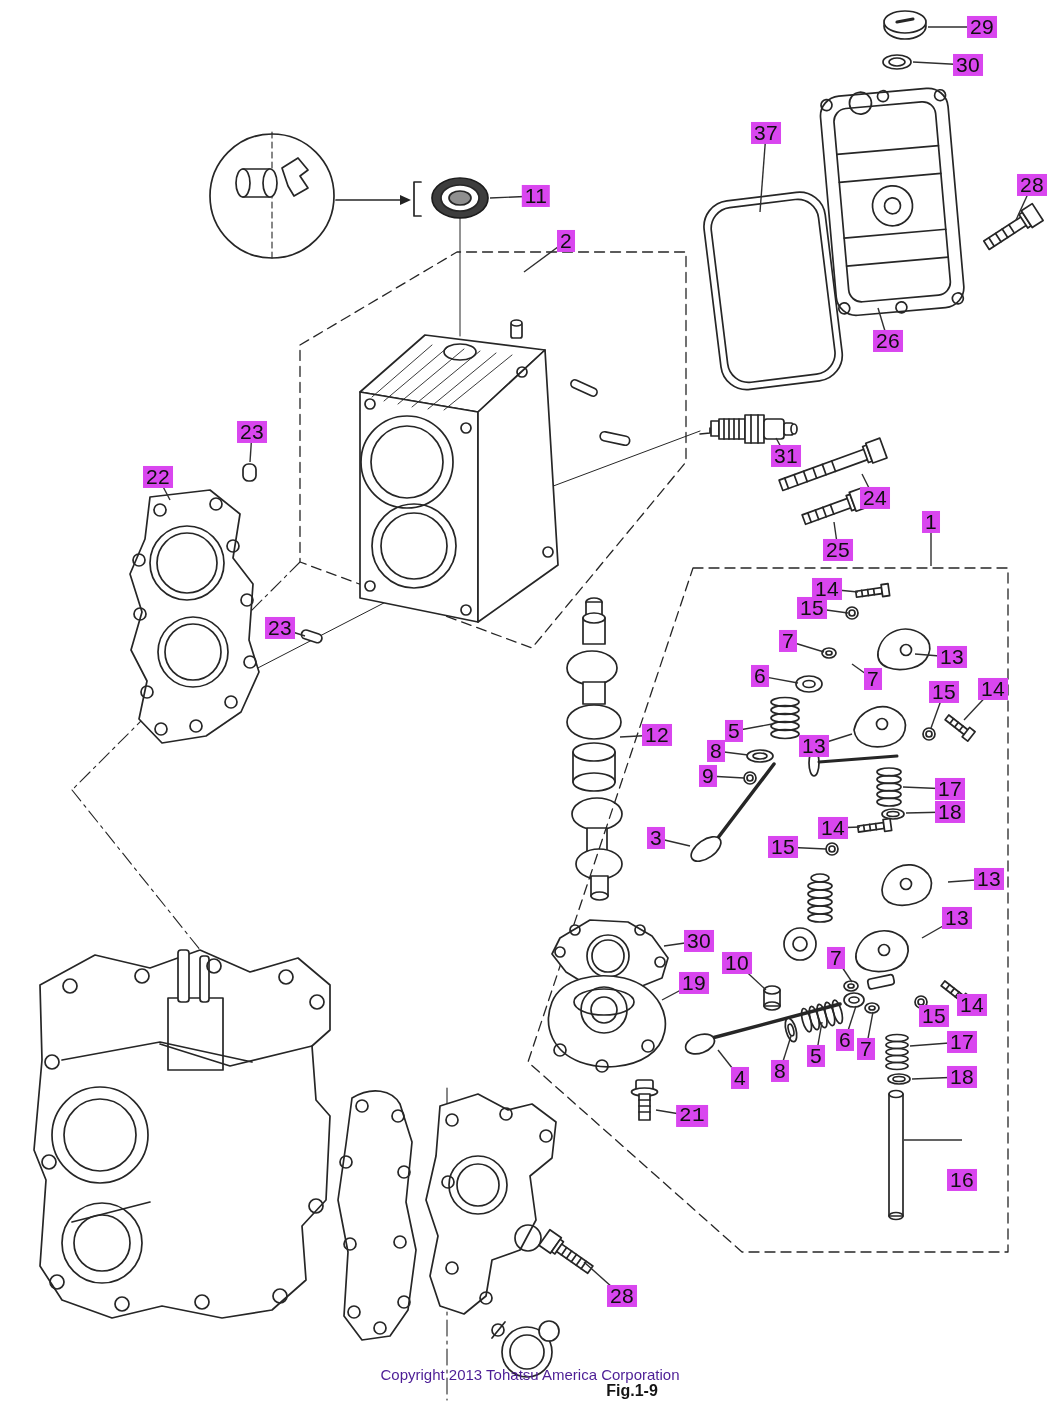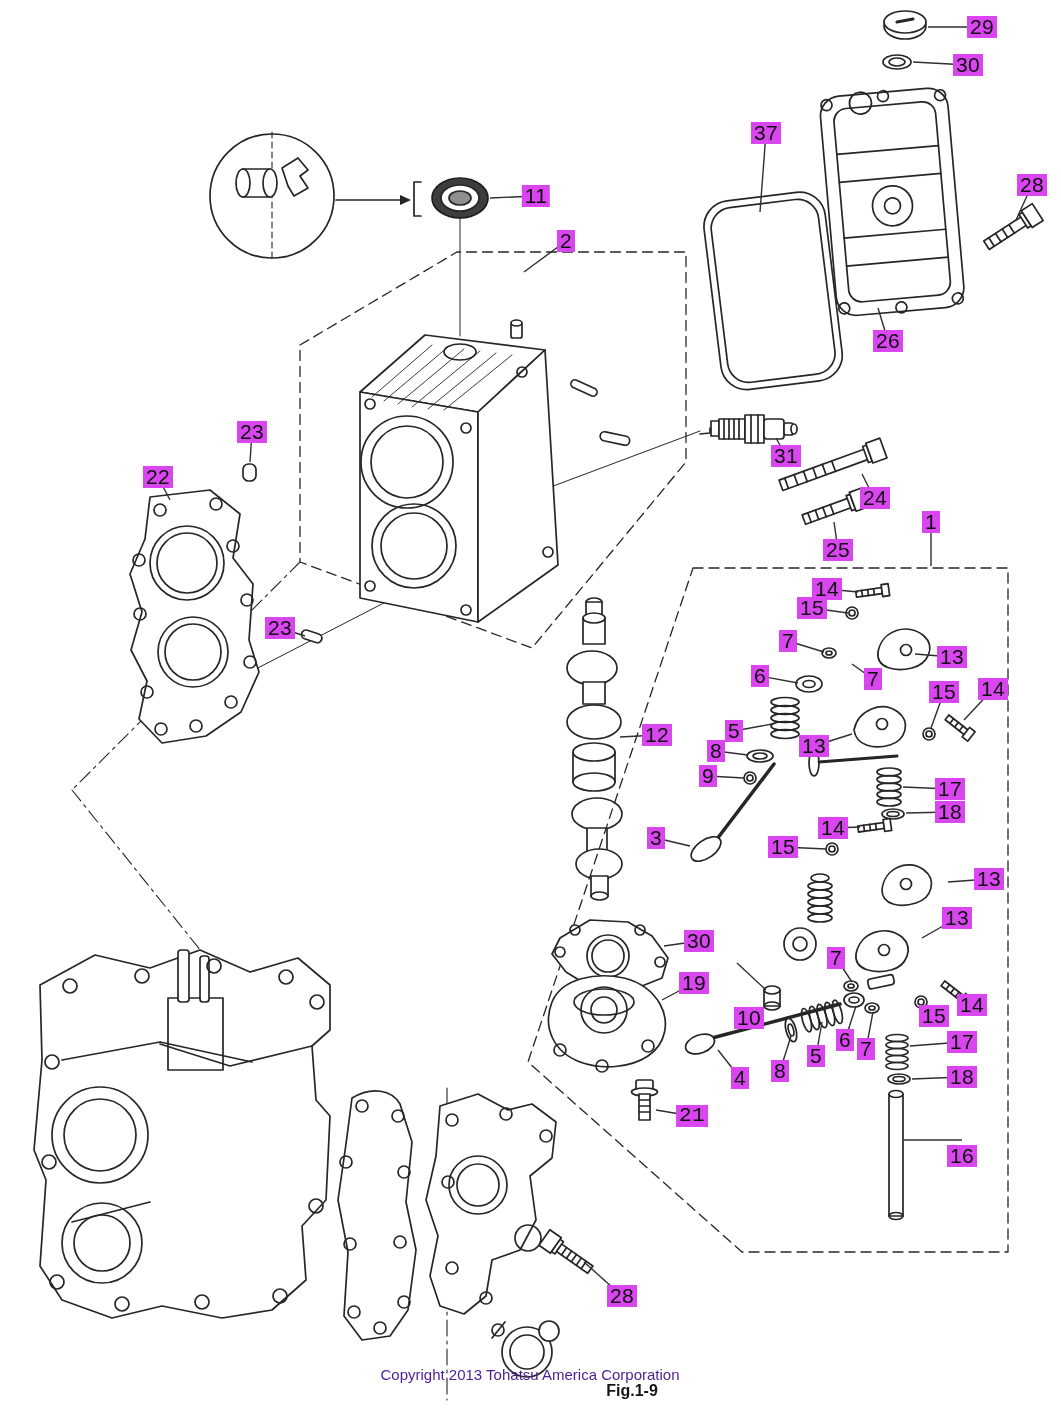--- a/index.html
+++ b/index.html
@@ -562,31 +562,31 @@
     <div class="callout" style="left: 716px; top: 751px;">8</div>
     <div class="callout" style="left: 708px; top: 776px;">9</div>
     <div class="callout" style="left: 950px; top: 789px;">17</div>
     <div class="callout" style="left: 950px; top: 812px;">18</div>
     <div class="callout" style="left: 833px; top: 828px;">14</div>
     <div class="callout" style="left: 783px; top: 847px;">15</div>
     <div class="callout" style="left: 656px; top: 838px;">3</div>
     <div class="callout" style="left: 989px; top: 879px;">13</div>
     <div class="callout" style="left: 957px; top: 918px;">13</div>
     <div class="callout" style="left: 699px; top: 941px;">30</div>
-    <div class="callout" style="left: 737px; top: 1018px; margin-left: 12px;">10</div>
+    <div class="callout" style="left: 737px; top: 963px;">10</div>
     <div class="callout" style="left: 836px; top: 958px;">7</div>
     <div class="callout" style="left: 694px; top: 983px;">19</div>
     <div class="callout" style="left: 934px; top: 1016px;">15</div>
     <div class="callout" style="left: 972px; top: 1005px;">14</div>
     <div class="callout" style="left: 962px; top: 1042px;">17</div>
     <div class="callout" style="left: 845px; top: 1040px;">6</div>
     <div class="callout" style="left: 866px; top: 1049px;">7</div>
     <div class="callout" style="left: 816px; top: 1056px;">5</div>
     <div class="callout" style="left: 962px; top: 1077px;">18</div>
     <div class="callout" style="left: 780px; top: 1071px;">8</div>
     <div class="callout" style="left: 740px; top: 1078px;">4</div>
-    <div class="callout" style="left: 962px; top: 1156px;">16</div>
+    <div class="callout" style="left: 962px; top: 1180px;">16</div>
     <div class="callout" style="left: 692px; top: 1116px; font-family: Liberation Mono, monospace;">21</div>
     <div class="callout" style="left: 622px; top: 1296px;">28</div>
   </div>
 
 <div class="copyright" style="left:530px;top:1374px">Copyright 2013 Tohatsu America Corporation</div>
 <div class="caption" style="left:632px;top:1391px">Fig.1-9</div>
 
 </body></html>

